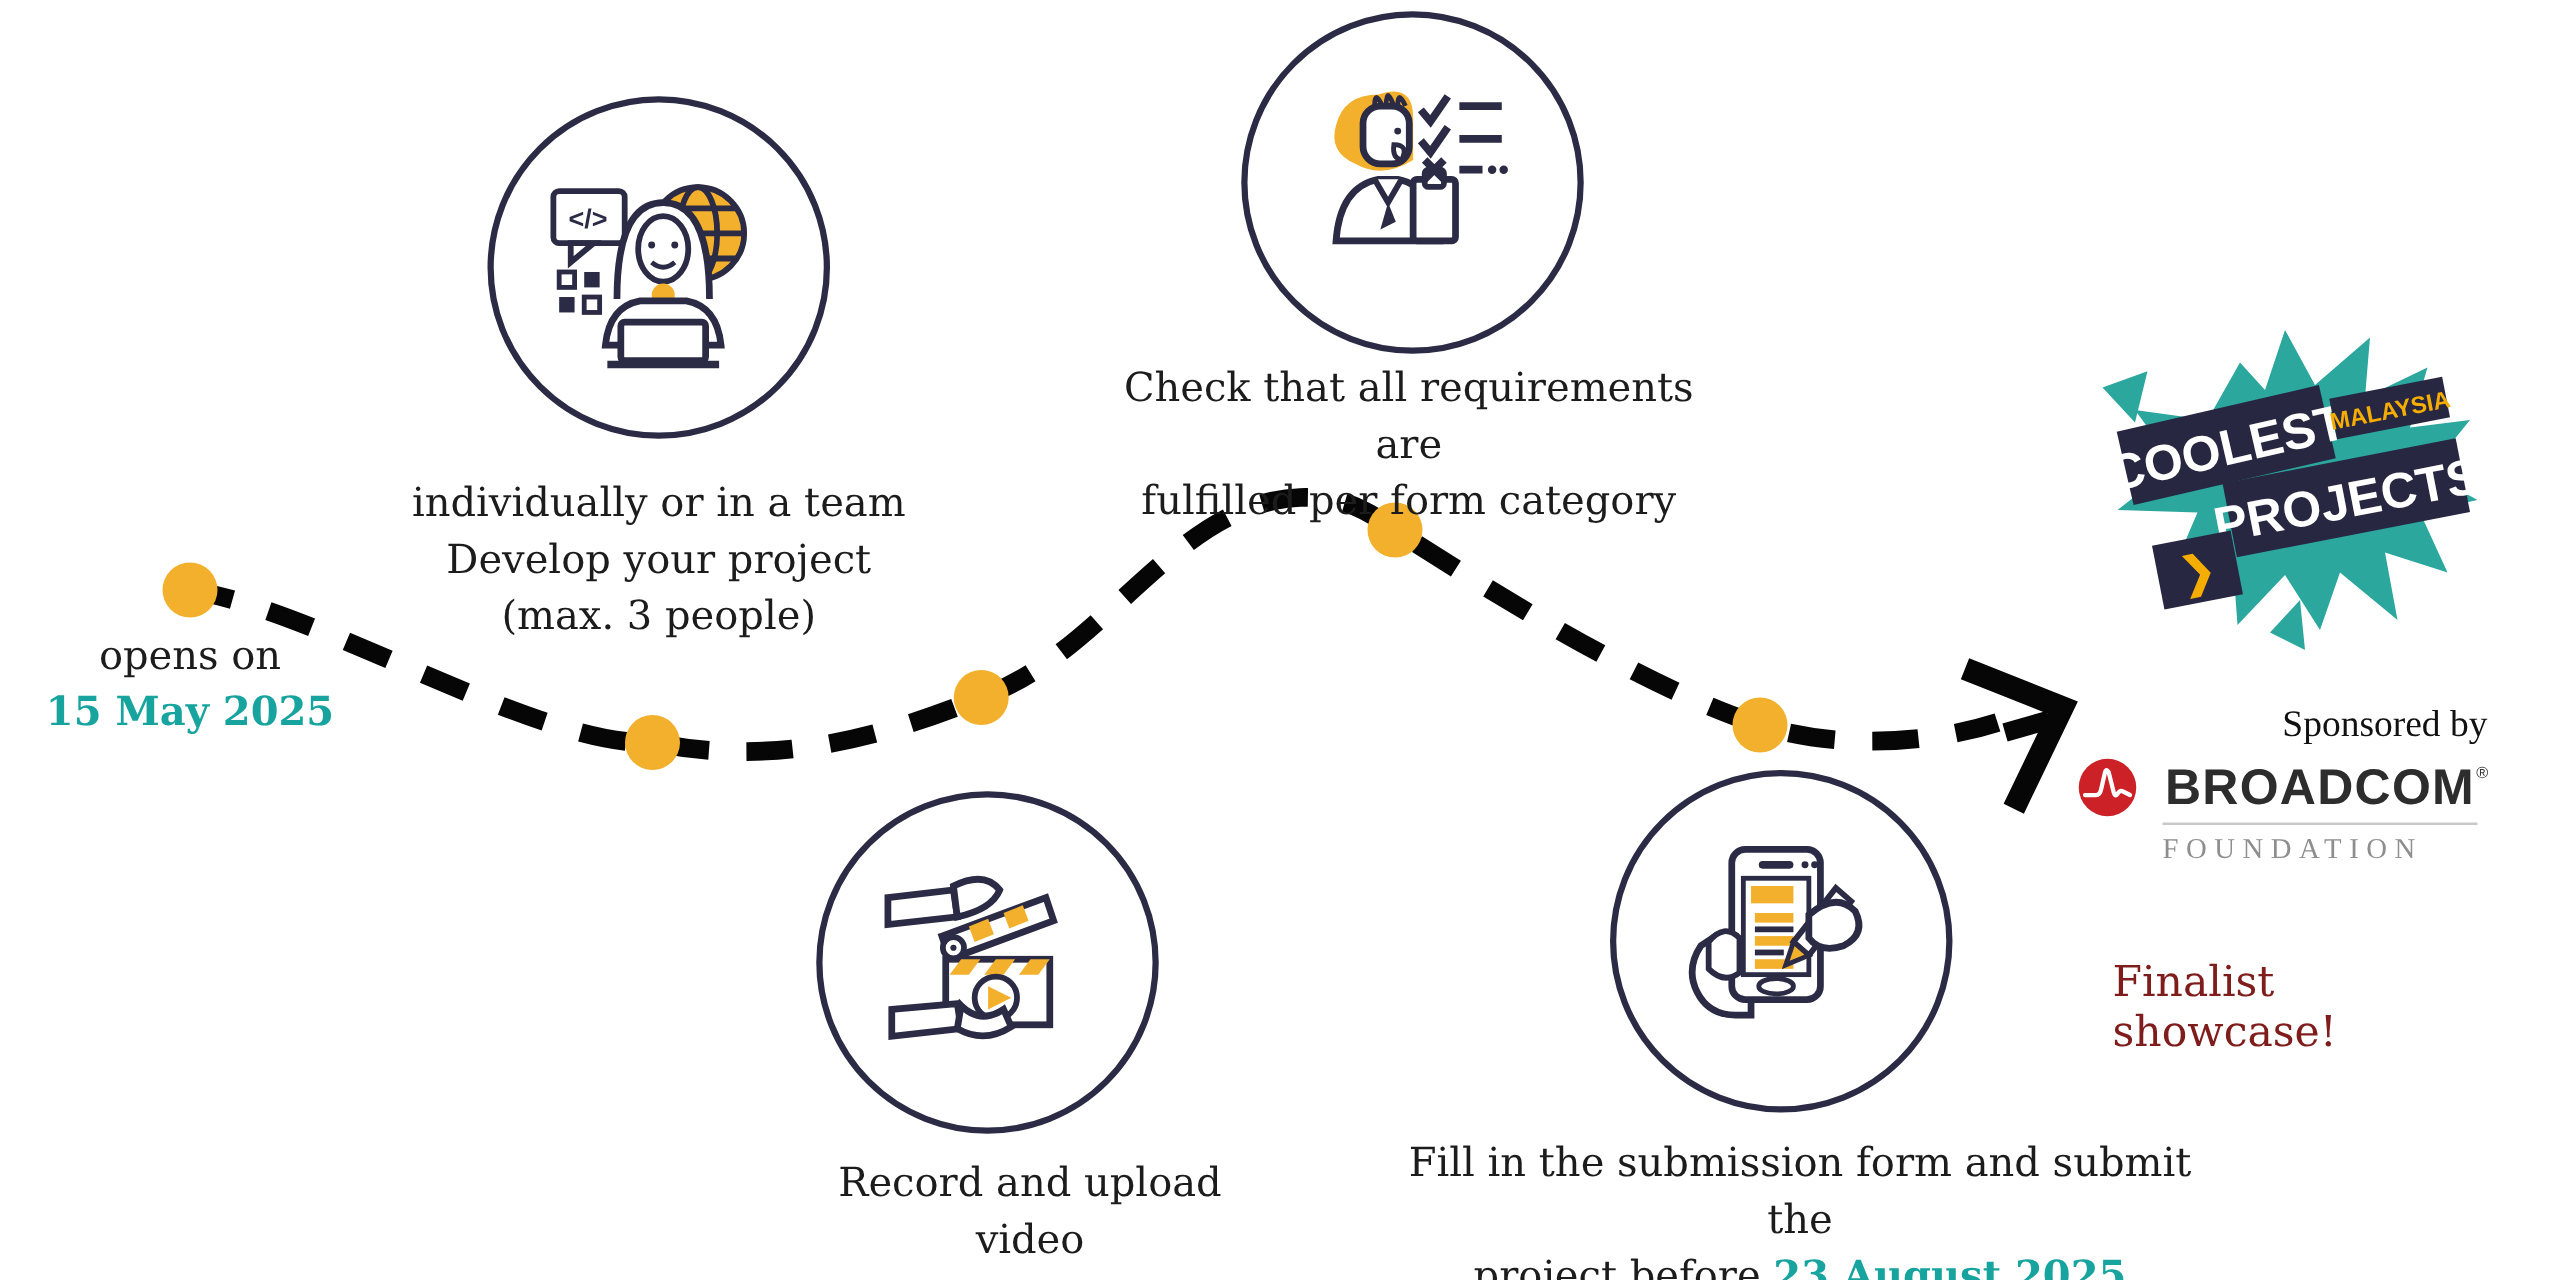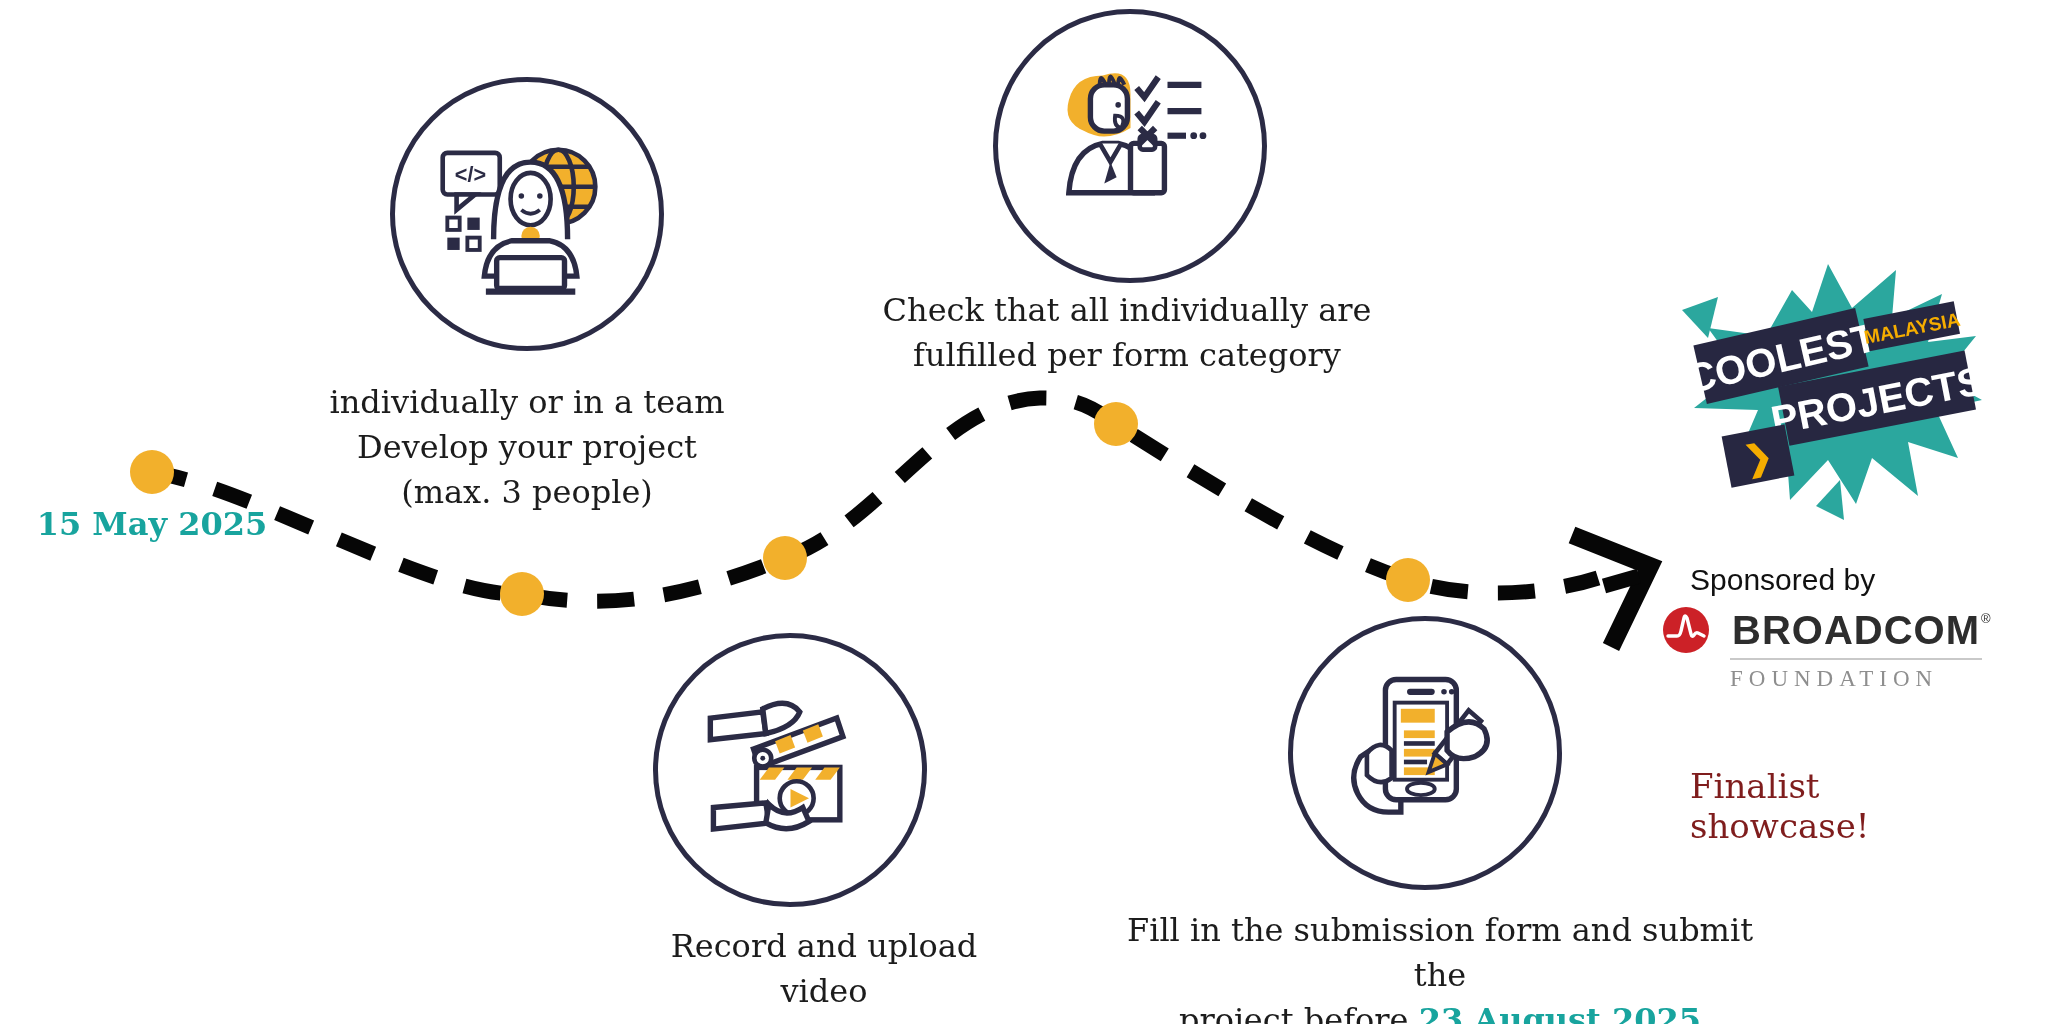--- a/index.html
+++ b/index.html
@@ -15,22 +15,22 @@
   .step-circle{position:absolute;width:274px;height:274px;border-radius:50%;
                border:5px solid #2b2b45;background:#fff;box-sizing:border-box;
                display:flex;align-items:center;justify-content:center;}
   .step-circle svg{width:185px;height:185px;}
 
   
   .caption{position:absolute;text-align:center;font-size:32px;line-height:45px;color:#1c1c1c;}
   .caption .date{color:#18a49e;font-weight:bold;}
 
   
-  .sponsored{position:absolute;left:1690px;top:563px;width:300px;text-align:left;
-             font-family:Liberation Sans, sans-serif;font-size:30px;color:#111;}
+  .sponsored{position:absolute;left:1690px;top:563px;width:300px;text-align:right;
+             font-family:Liberation Serif, serif;font-size:30px;color:#111;}
   .broadcom{position:absolute;left:1662px;top:606px;width:340px;}
   .broadcom-row{display:flex;align-items:center;gap:22px;}
   .broadcom-word{font-family:"Liberation Sans", sans-serif;font-weight:bold;font-size:40px;
                  letter-spacing:1px;color:#2d2d2d;white-space:nowrap;}
   .broadcom-reg{font-family:"Liberation Sans", sans-serif;font-size:13px;color:#2d2d2d;
                 vertical-align:super;position:relative;top:-14px;left:1px;}
   .broadcom-rule{margin:4px 0 6px 68px;width:252px;border-top:2px solid #c9c9c9;}
   .broadcom-foundation{margin-left:68px;font-family:"Liberation Serif", serif;font-size:23px;
                        letter-spacing:6px;color:#8e8e8e;}
   .finalist{position:absolute;left:1690px;top:766px;width:300px;text-align:left;
@@ -56,20 +56,21 @@
     <path d="M 1572 535 L 1650 566 L 1611 647" fill="none" stroke="#060606" stroke-width="18" stroke-linejoin="miter"></path>
     <path d="M 1604 586 L 1639 576" fill="none" stroke="#060606" stroke-width="15"></path>
     <circle cx="152" cy="472" r="22" fill="#f2b02c"></circle>
     <circle cx="522" cy="594" r="22" fill="#f2b02c"></circle>
     <circle cx="785" cy="558" r="22" fill="#f2b02c"></circle>
     <circle cx="1116" cy="424" r="22" fill="#f2b02c"></circle>
     <circle cx="1408" cy="580" r="22" fill="#f2b02c"></circle>
   </svg>
 
   <div class="caption" style="left:0px;top:502px;width:304px;">
+    <div>opens on</div>
     <div class="date">15 May 2025</div>
   </div>
 
   <div class="step-circle" style="left:390px;top:77px;">
     <svg viewBox="0 0 120 120">
       <circle cx="80" cy="42" r="24" fill="#f2b02c" stroke="#2b2b45" stroke-width="3"></circle>
       <ellipse cx="80" cy="42" rx="10" ry="24" fill="none" stroke="#2b2b45" stroke-width="3"></ellipse>
       <line x1="56" y1="42" x2="104" y2="42" stroke="#2b2b45" stroke-width="3"></line>
       <line x1="60" y1="29" x2="100" y2="29" stroke="#2b2b45" stroke-width="3"></line>
       <line x1="60" y1="55" x2="100" y2="55" stroke="#2b2b45" stroke-width="3"></line>
@@ -136,21 +137,21 @@
       <line x1="84" y1="20" x2="106" y2="20" stroke="#2b2b45" stroke-width="4"></line>
       <path d="M64,38 L69,44 L78,31" fill="none" stroke="#2b2b45" stroke-width="4"></path>
       <line x1="84" y1="37" x2="106" y2="37" stroke="#2b2b45" stroke-width="4"></line>
       <path d="M66,48 L76,58 M76,48 L66,58" fill="none" stroke="#2b2b45" stroke-width="4"></path>
       <line x1="84" y1="53" x2="96" y2="53" stroke="#2b2b45" stroke-width="4"></line>
       <circle cx="101" cy="53" r="2.2" fill="#2b2b45"></circle>
       <circle cx="107" cy="53" r="2.2" fill="#2b2b45"></circle>
     </svg>
   </div>
   <div class="caption" style="left:877px;top:288px;width:500px;">
-    <div>Check that all individually are</div>
+    <div>Check that all requirements are</div>
     <div>fulfilled per form category</div>
   </div>
 
   <div class="step-circle" style="left:1288px;top:616px;">
     <svg viewBox="0 0 120 120">
       <path d="M18,62 Q10,74 16,86 Q22,98 36,98 L44,98 L44,62 Q32,52 24,58 Z" fill="#fff" stroke="#2b2b45" stroke-width="3.5"></path>
       <rect x="34" y="12" width="46" height="78" rx="7" fill="#fff" stroke="#2b2b45" stroke-width="3.5"></rect>
       <rect x="48" y="18" width="18" height="4" rx="2" fill="#2b2b45"></rect>
       <circle cx="72" cy="20" r="1.8" fill="#2b2b45"></circle>
       <circle cx="77" cy="20" r="1.8" fill="#2b2b45"></circle>

